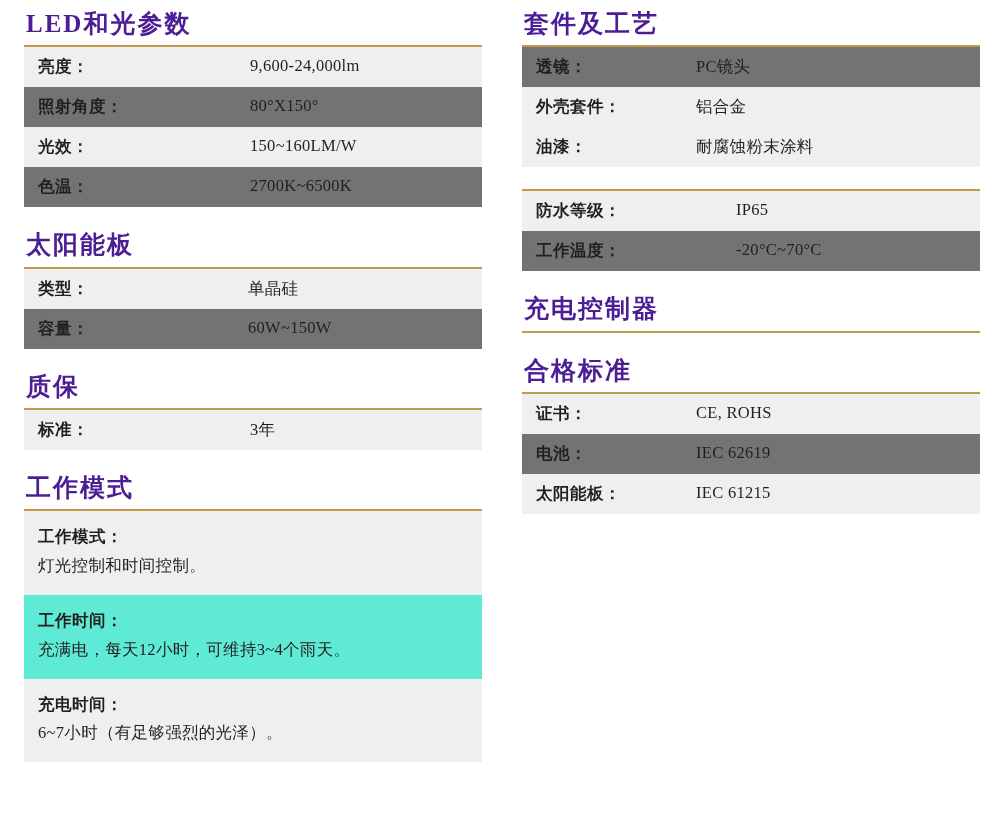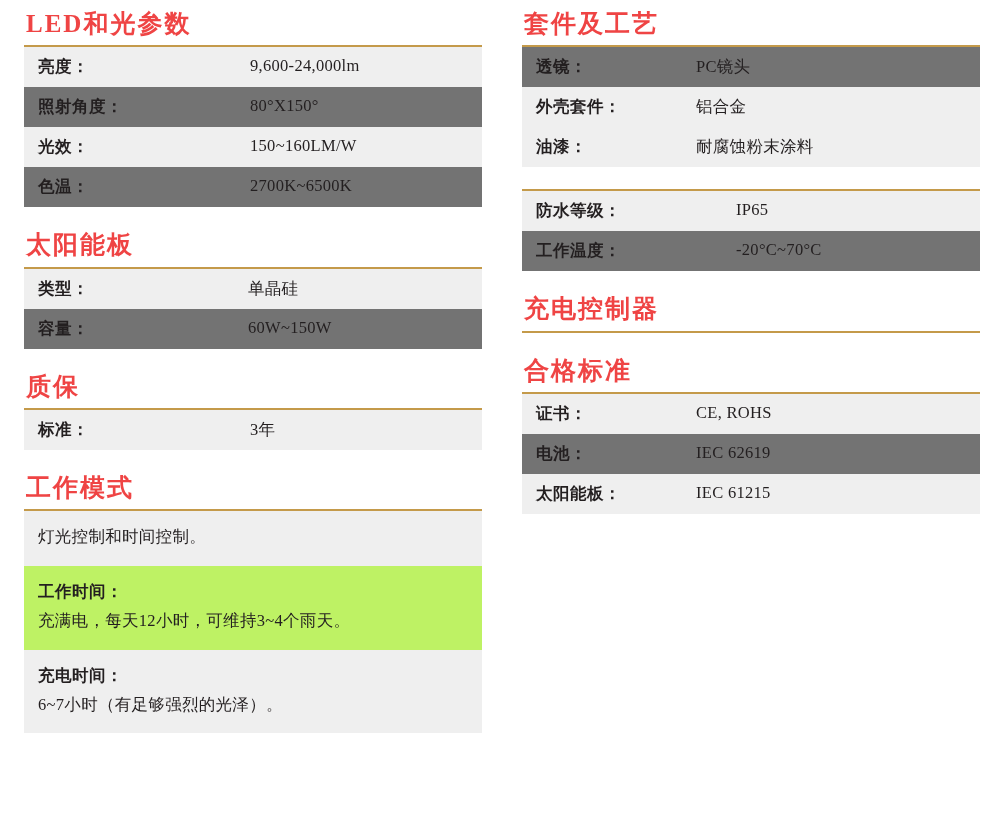--- a/index.html
+++ b/index.html
@@ -30,21 +30,21 @@
     flex: 0 0 458px;
   }
   .section {
     margin-bottom: 22px;
   }
   .section-title {
     font-family: "Liberation Serif", "DejaVu Serif", serif;
     font-weight: bold;
     font-size: 25px;
     letter-spacing: 2px;
-    color: #ef4444;
+    color: #4c1d95;
     padding: 0 0 6px 2px;
     margin: 0;
     line-height: 1.25;
   }
   .rule {
     height: 2px;
     background: #c49a4a;
     width: 100%;
     margin-bottom: 0;
   }
@@ -82,21 +82,21 @@
   .col-right .rows.controller .row .value { text-align: left; }
 
   
   .block {
     box-sizing: border-box;
     padding: 12px 14px 14px 14px;
     font-size: 16.5px;
     line-height: 1.75;
   }
   .block.shade-a { background: #efefef; }
-  .block.shade-b { background: #bef264; }
+  .block.shade-b { background: #5eead4; }
   .block .b-label {
     font-weight: bold;
     letter-spacing: 0.5px;
     display: block;
   }
   .block .b-text {
     display: block;
     letter-spacing: 0.3px;
   }
 </style>
@@ -155,20 +155,21 @@
             <span class="value">3年</span>
           </div>
         </div>
       </div>
 
       <div class="section">
         <h2 class="section-title">工作模式</h2>
         <div class="rule"></div>
         <div class="rows">
           <div class="block shade-a">
+            <span class="b-label">工作模式：</span>
             <span class="b-text">灯光控制和时间控制。</span>
           </div>
           <div class="block shade-b">
             <span class="b-label">工作时间：</span>
             <span class="b-text">充满电，每天12小时，可维持3~4个雨天。</span>
           </div>
           <div class="block shade-a">
             <span class="b-label">充电时间：</span>
             <span class="b-text">6~7小时（有足够强烈的光泽）。</span>
           </div>

